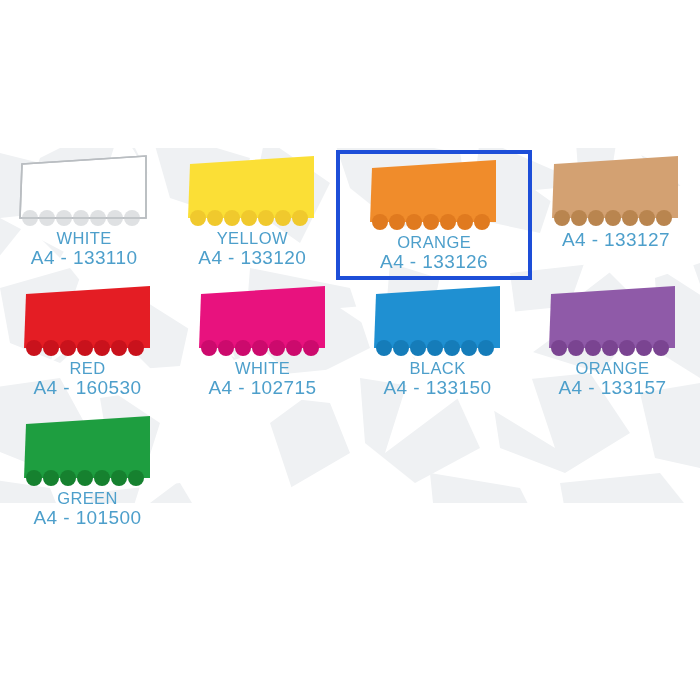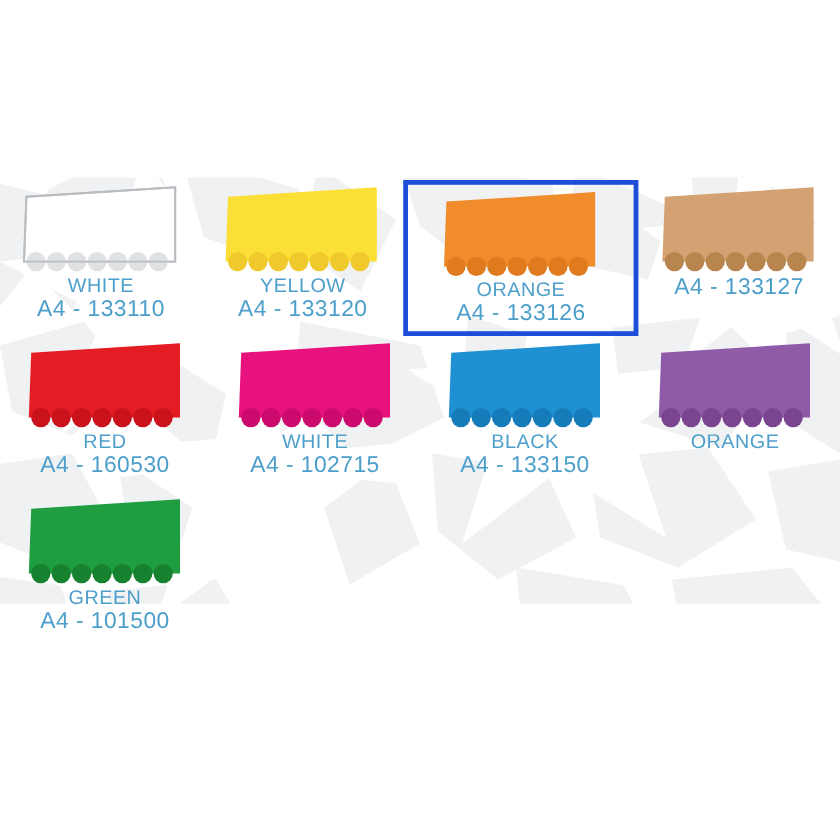--- a/index.html
+++ b/index.html
@@ -321,20 +321,21 @@
                   <circle cx="61" cy="64" r="8"></circle>
                 <circle cx="78" cy="64" r="8"></circle>
                   <circle cx="95" cy="64" r="8"></circle>
                 <circle cx="112" cy="64" r="8"></circle>
               </g>
             </g>
           </svg>
         </div>
         <div class="swatch-label">
           <span class="swatch-name">ORANGE</span>
+          <span class="swatch-code">A4 - 133157</span>
         </div>
       </div>
 
     </div>
 
     <div class="swatch-row">
 
       <div class="swatch-cell">
         <div class="paper-wrap">
           <svg class="paper-svg" viewBox="0 0 128 72" aria-hidden="true">

